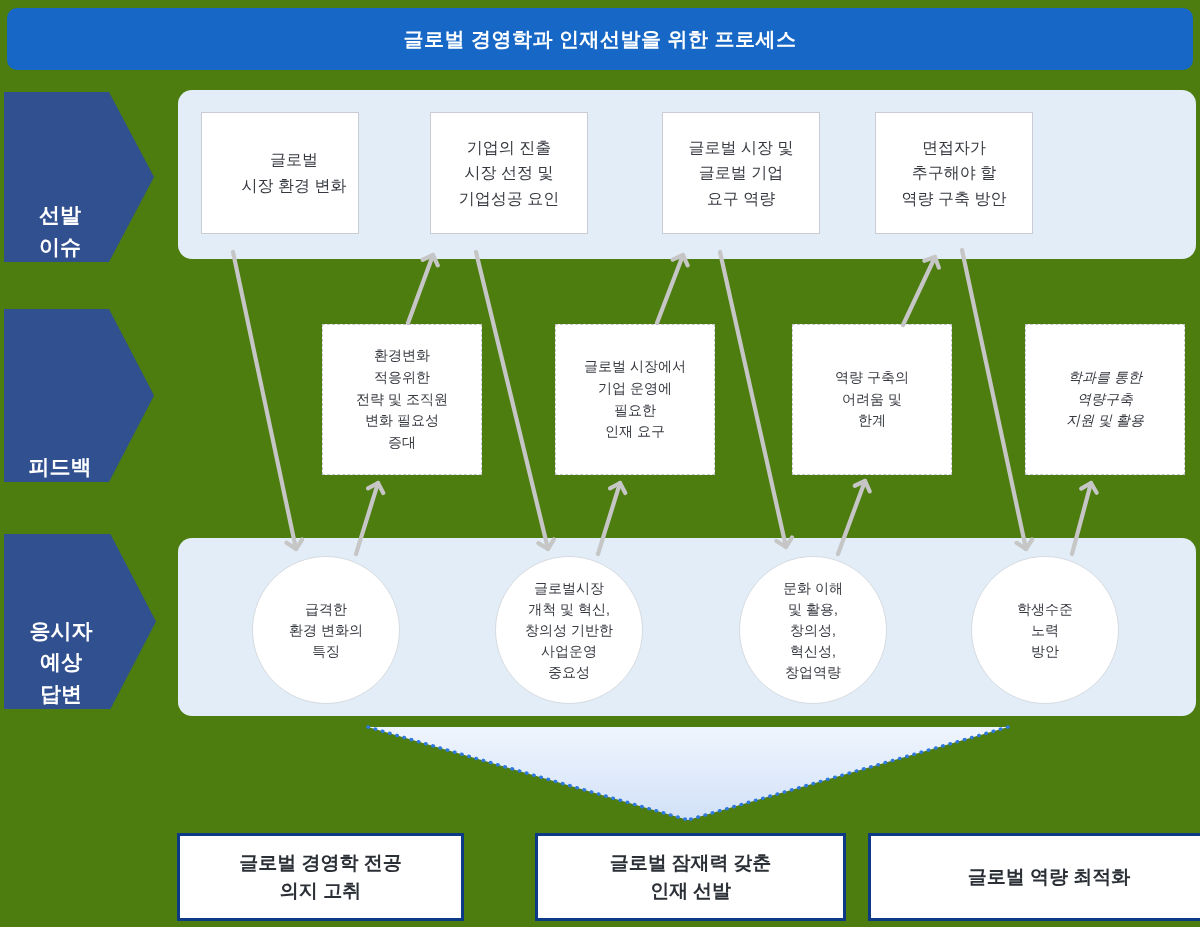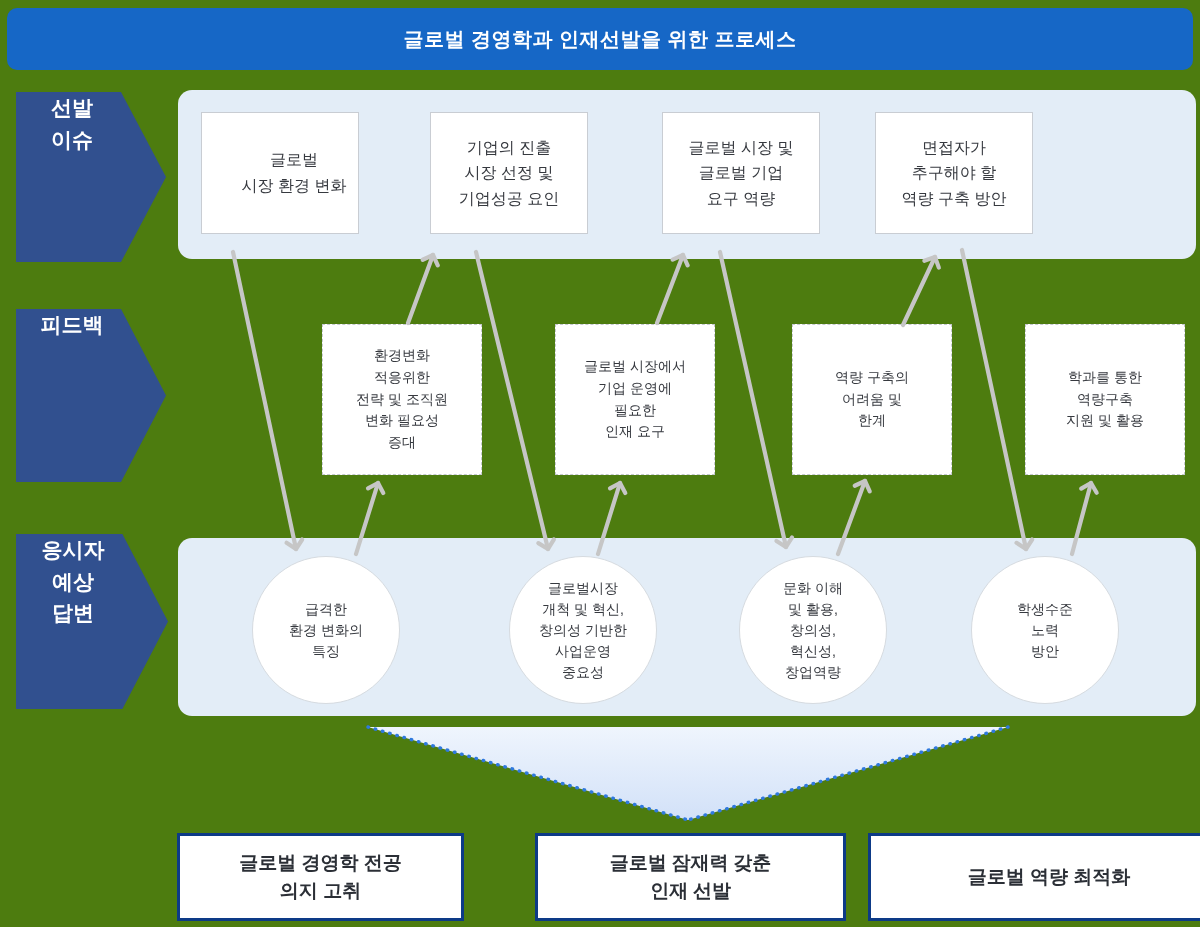--- a/index.html
+++ b/index.html
@@ -7,23 +7,23 @@
     --band-bg:#e3edf7; --connector:#c6c6c6; --funnel-dot:#2f79dd;
     --outcome-border:#0d3a87; --text:#36393f;
   }
   *{margin:0;padding:0;box-sizing:border-box;}
   body{background:#ffffff;font-family:"Liberation Sans","DejaVu Sans",sans-serif;}
   .canvas{position:relative;width:1200px;height:927px;background:#4d7c0f;overflow:hidden;}
   .ml{white-space:pre-line;}
   .banner{position:absolute;left:7px;top:8px;width:1186px;height:62px;border-radius:10px;
     background:var(--banner-bg);display:flex;align-items:center;justify-content:center;}
   .banner span{color:var(--banner-text);font-size:20px;font-weight:bold;letter-spacing:.5px;}
-  .lane-arrow{position:absolute;left:16px;background:var(--lane-bg);
+  .lane-arrow{position:absolute;left:4px;background:var(--lane-bg);
     clip-path:polygon(0 0,70% 0,100% 50%,70% 100%,0 100%);
-    display:flex;align-items:flex-start;justify-content:center;}
+    display:flex;align-items:flex-end;justify-content:center;}
   .lane-arrow span{color:#fff;font-size:21px;font-weight:bold;line-height:1.5;
     text-align:center;padding-right:38px;}
   .band{position:absolute;left:178px;width:1018px;background:var(--band-bg);border-radius:14px;}
   .issue-box{position:absolute;top:112px;width:158px;height:122px;background:#fff;
     border:1px solid #c9cdd3;display:flex;align-items:center;justify-content:center;
     text-align:center;font-size:16px;line-height:1.6;color:var(--text);z-index:2;}
   .feedback-box{position:absolute;top:324px;width:160px;height:151px;background:#fff;
     border:1px dashed #c5c9cf;display:flex;align-items:center;justify-content:center;
     text-align:center;font-size:14px;line-height:1.55;color:var(--text);z-index:2;}
   .answer-circle{position:absolute;top:556px;width:148px;height:148px;background:#fff;
@@ -79,28 +79,28 @@
 전략 및 조직원
 변화 필요성
 증대</div>
   <div class="feedback-box ml" style="left:555px;">글로벌 시장에서
 기업 운영에
 필요한
 인재 요구</div>
   <div class="feedback-box ml" style="left:792px;">역량 구축의
 어려움 및
 한계</div>
-  <div class="feedback-box ml" style="left:1025px;">학과를 통한
+  <div class="feedback-box ml" style="left:1025px;font-style:italic;">학과를 통한
 역량구축
 지원 및 활용</div>
 
   <div class="answer-circle ml" style="left:252px;">급격한
 환경 변화의
 특징</div>
-  <div class="answer-circle ml" style="left:509px;">글로벌시장
+  <div class="answer-circle ml" style="left:495px;">글로벌시장
 개척 및 혁신,
 창의성 기반한
 사업운영
 중요성</div>
   <div class="answer-circle ml" style="left:739px;">문화 이해
 및 활용,
 창의성,
 혁신성,
 창업역량</div>
   <div class="answer-circle ml" style="left:971px;">학생수준

